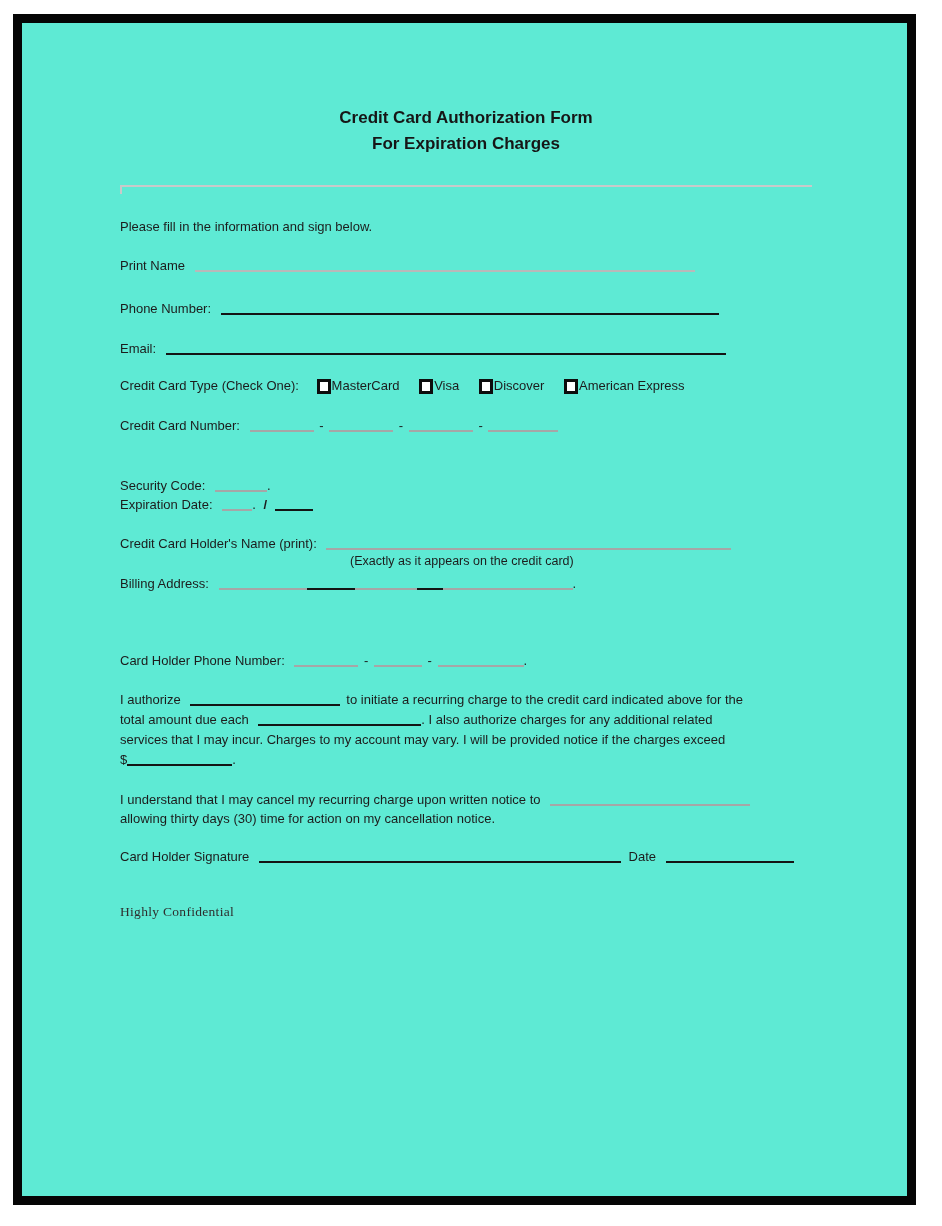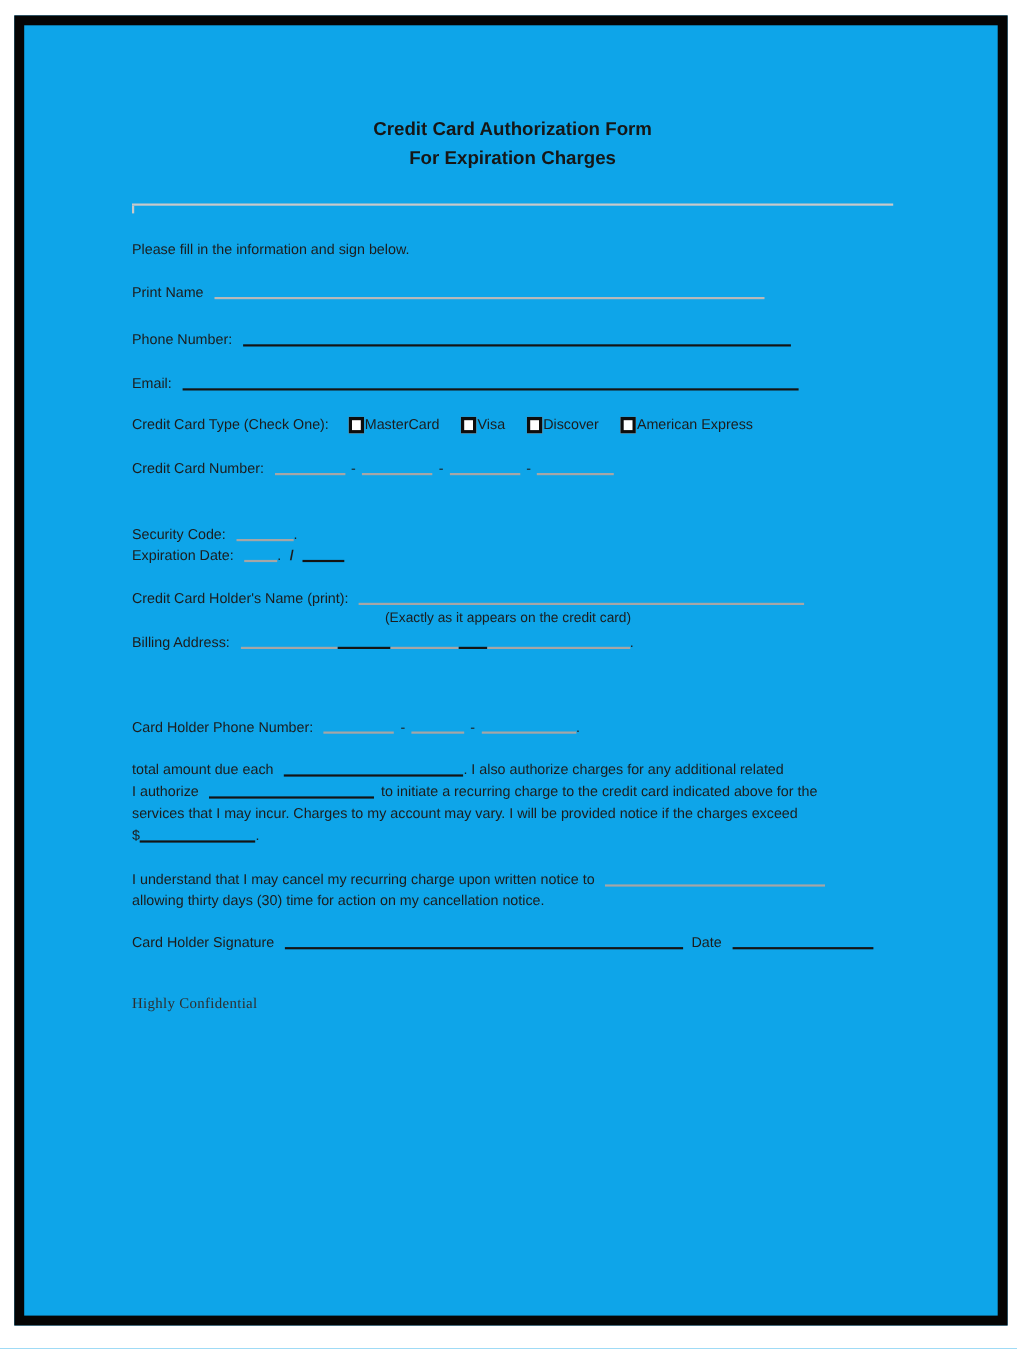--- a/index.html
+++ b/index.html
@@ -10,21 +10,21 @@
     --divider:#c9c9c9;
   }
   *{box-sizing:border-box;}
   html,body{margin:0;padding:0;}
   body{
     width:942px;height:1226px;background:#ffffff;position:relative;
     font-family:"Liberation Sans", sans-serif;color:var(--ink);
   }
   .frame{
     position:absolute;left:13px;top:14px;width:903px;height:1191px;
-    border:9px solid #050505;background:#0ea5e9;
+    border:9px solid #050505;background:#5eead4;
   }
   .content{position:absolute;inset:0;}
   .title{
     position:absolute;top:82px;left:98px;width:692px;text-align:center;
     font-size:17px;font-weight:bold;line-height:26px;color:#161616;
   }
   .divider{
     position:absolute;top:162px;left:98px;width:692px;height:0;
     border-top:2px solid var(--divider);
   }
@@ -138,26 +138,26 @@
       <span class="lbl">Card Holder Phone Number:</span>
       <span class="blank gy ml" style="width:64px"></span>
       <span class="dash">-</span>
       <span class="blank gy" style="width:48px"></span>
       <span class="dash">-</span>
       <span class="blank gy" style="width:86px"></span><span class="sfx">.</span>
     </div>
 
     <div class="para" style="top:667px">
       <div class="pline">
+        <span>I authorize</span>
+        <span class="blank ml" style="width:150px;margin-right:6px"></span><span>to initiate a recurring charge to the credit card indicated above for the</span>
+      </div>
+      <div class="pline">
         <span>total amount due each</span>
         <span class="blank ml" style="width:163px"></span><span>. I also authorize charges for any additional related</span>
-      </div>
-      <div class="pline">
-        <span>I authorize</span>
-        <span class="blank ml" style="width:150px;margin-right:6px"></span><span>to initiate a recurring charge to the credit card indicated above for the</span>
       </div>
       <div class="pline">
         <span>services that I may incur. Charges to my account may vary. I will be provided notice if the charges exceed</span>
       </div>
       <div class="pline">
         <span>$</span><span class="blank" style="width:105px"></span><span>.</span>
       </div>
     </div>
 
     <div class="para" style="top:767px">

